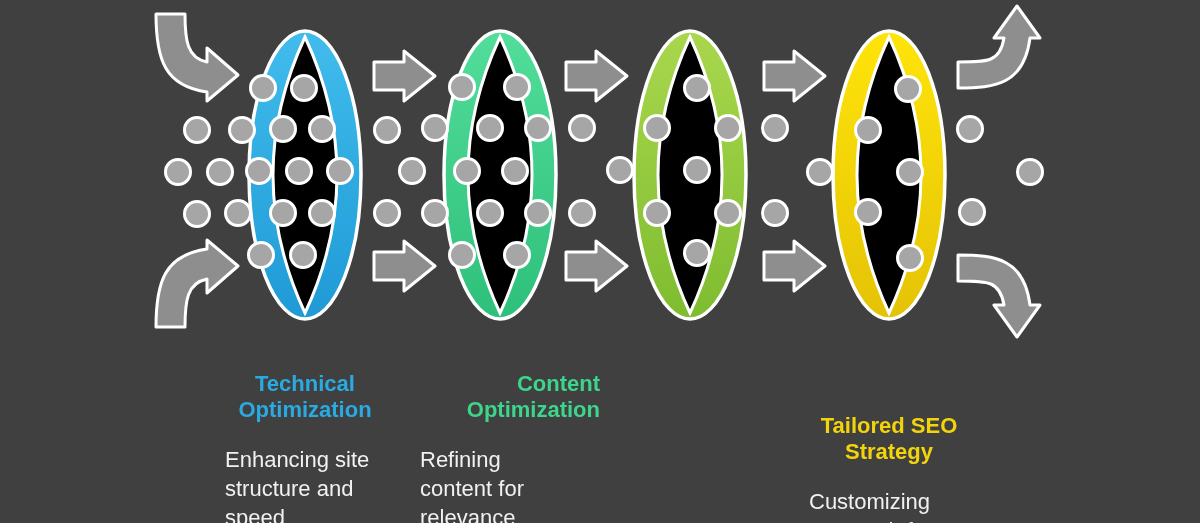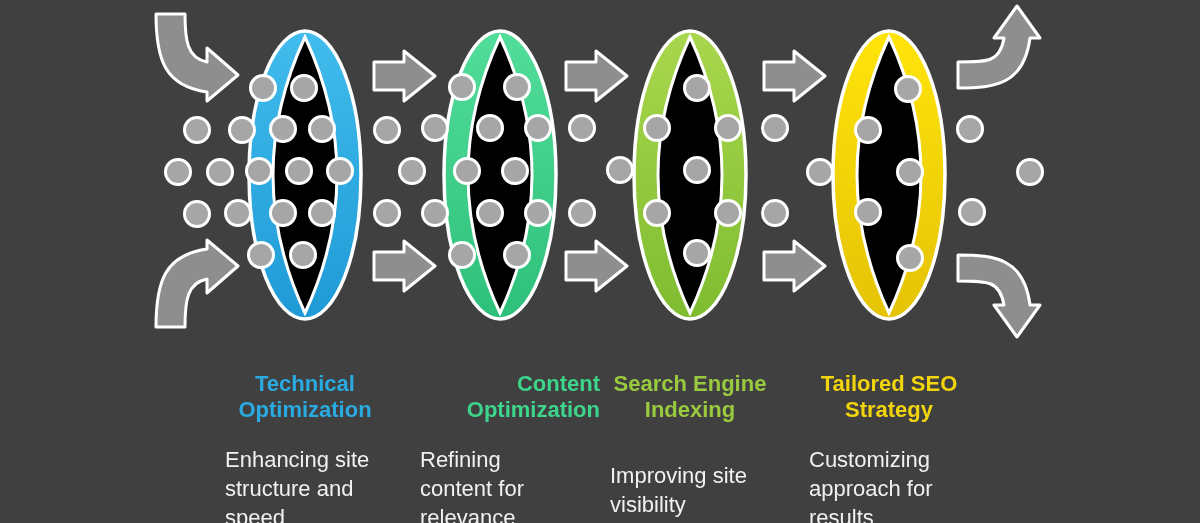--- a/index.html
+++ b/index.html
@@ -128,27 +128,21 @@
 structure and
 speed</p>
   </div>
   <div class="stage stage--2">
     <h3 class="stage-title" style="color: rgb(61, 212, 139); text-align: right;">Content
 Optimization</h3>
     <p class="stage-desc">Refining
 content for
 relevance</p>
   </div>
-  <div class="stage stage--3">
-    <h3 class="stage-title" style="color: rgb(153, 202, 62);">Search Engine
-Indexing</h3>
-    <p class="stage-desc">Improving site
-visibility</p>
-  </div>
   <div class="stage stage--4">
-    <h3 class="stage-title" style="color: rgb(242, 212, 12);">Tailored SEO
+    <h3 class="stage-title" style="color: rgb(242, 212, 12); margin-top: 42px;">Tailored SEO
 Strategy</h3>
     <p class="stage-desc">Customizing
 approach for
 results</p>
   </div>
 
 </div>
 
 </body></html>

